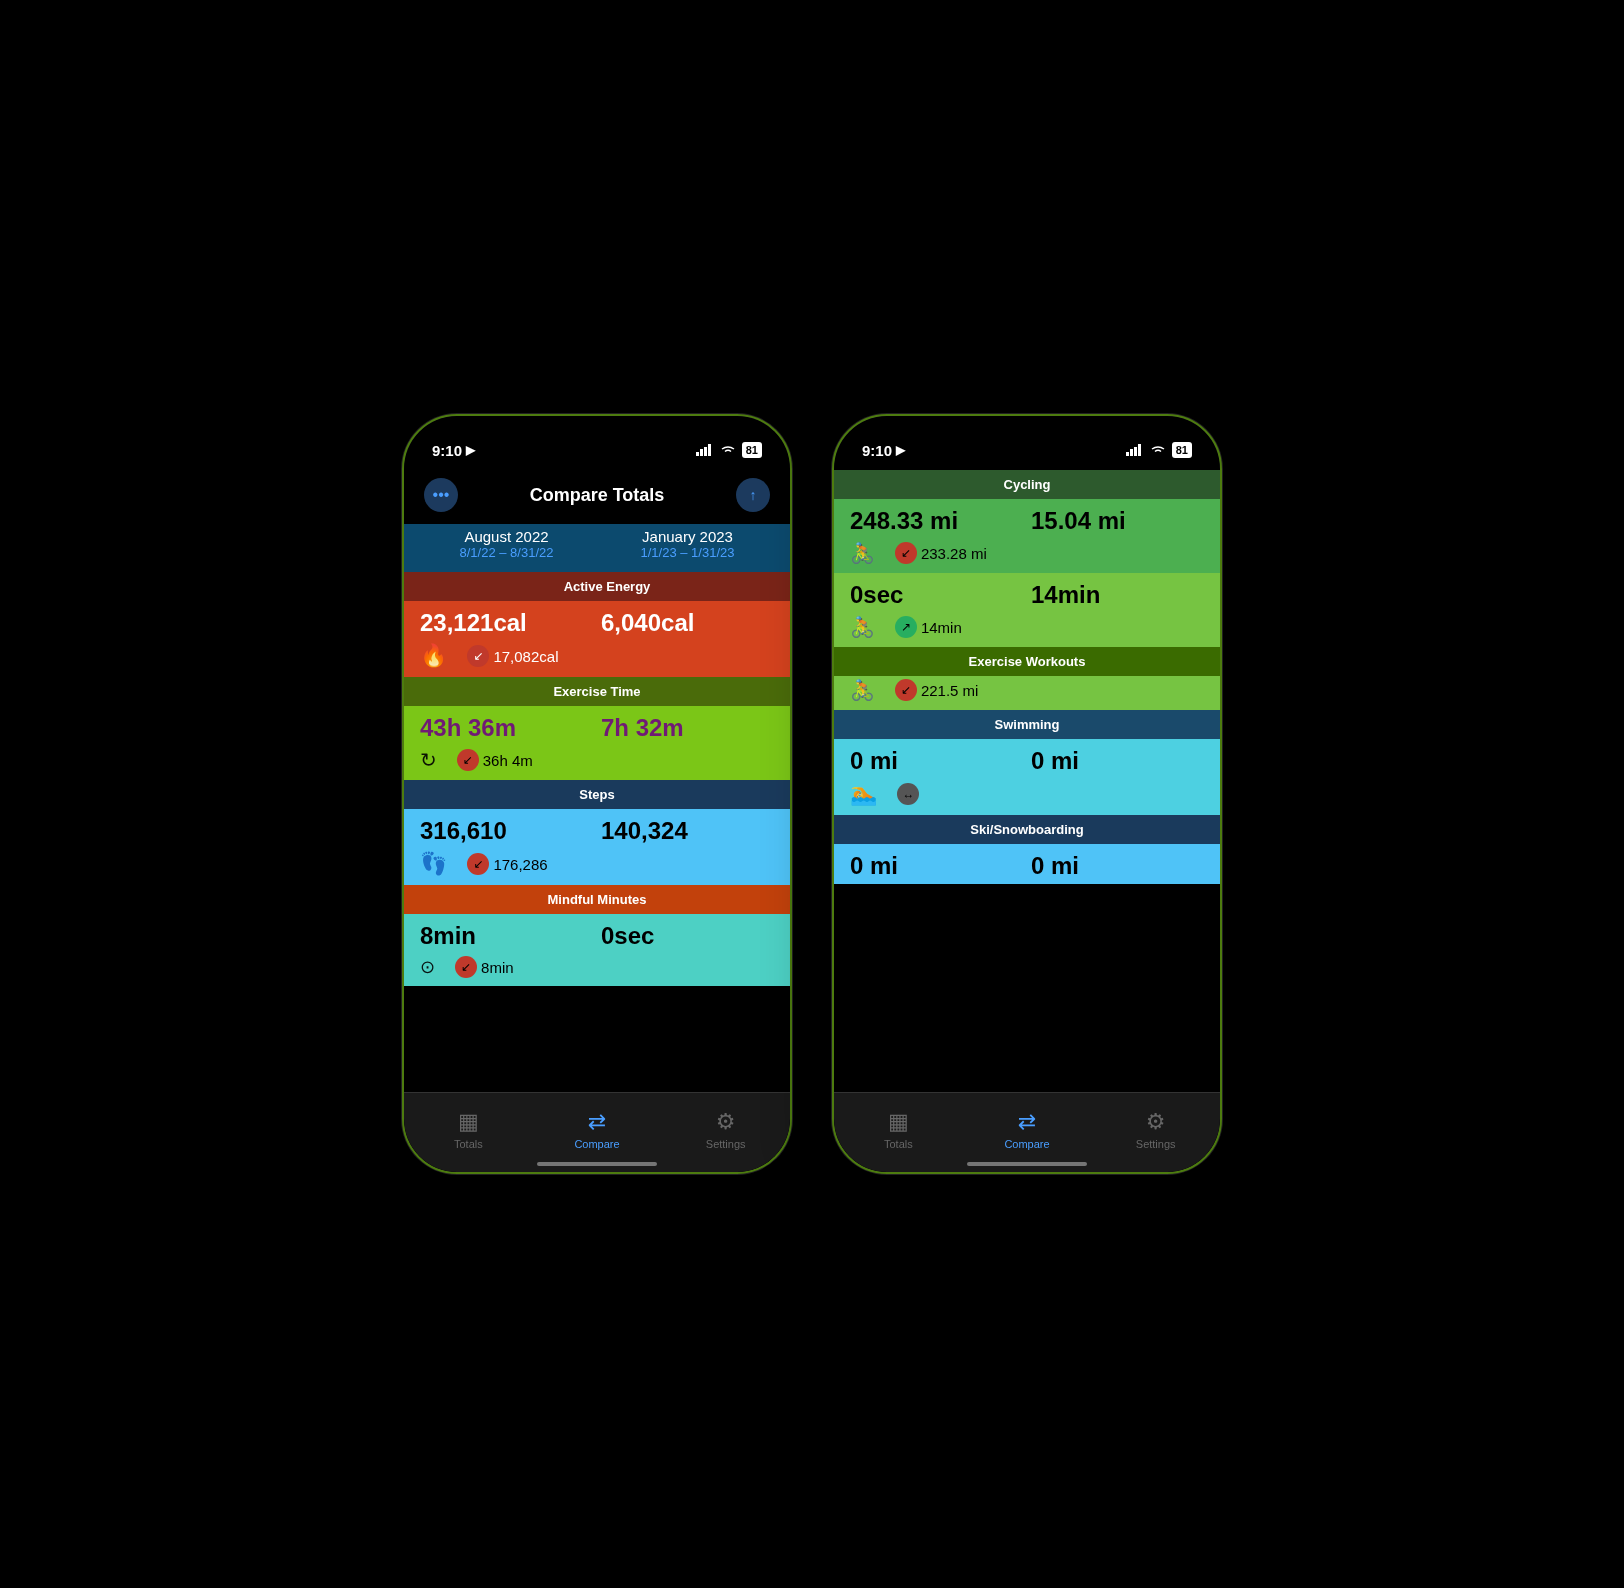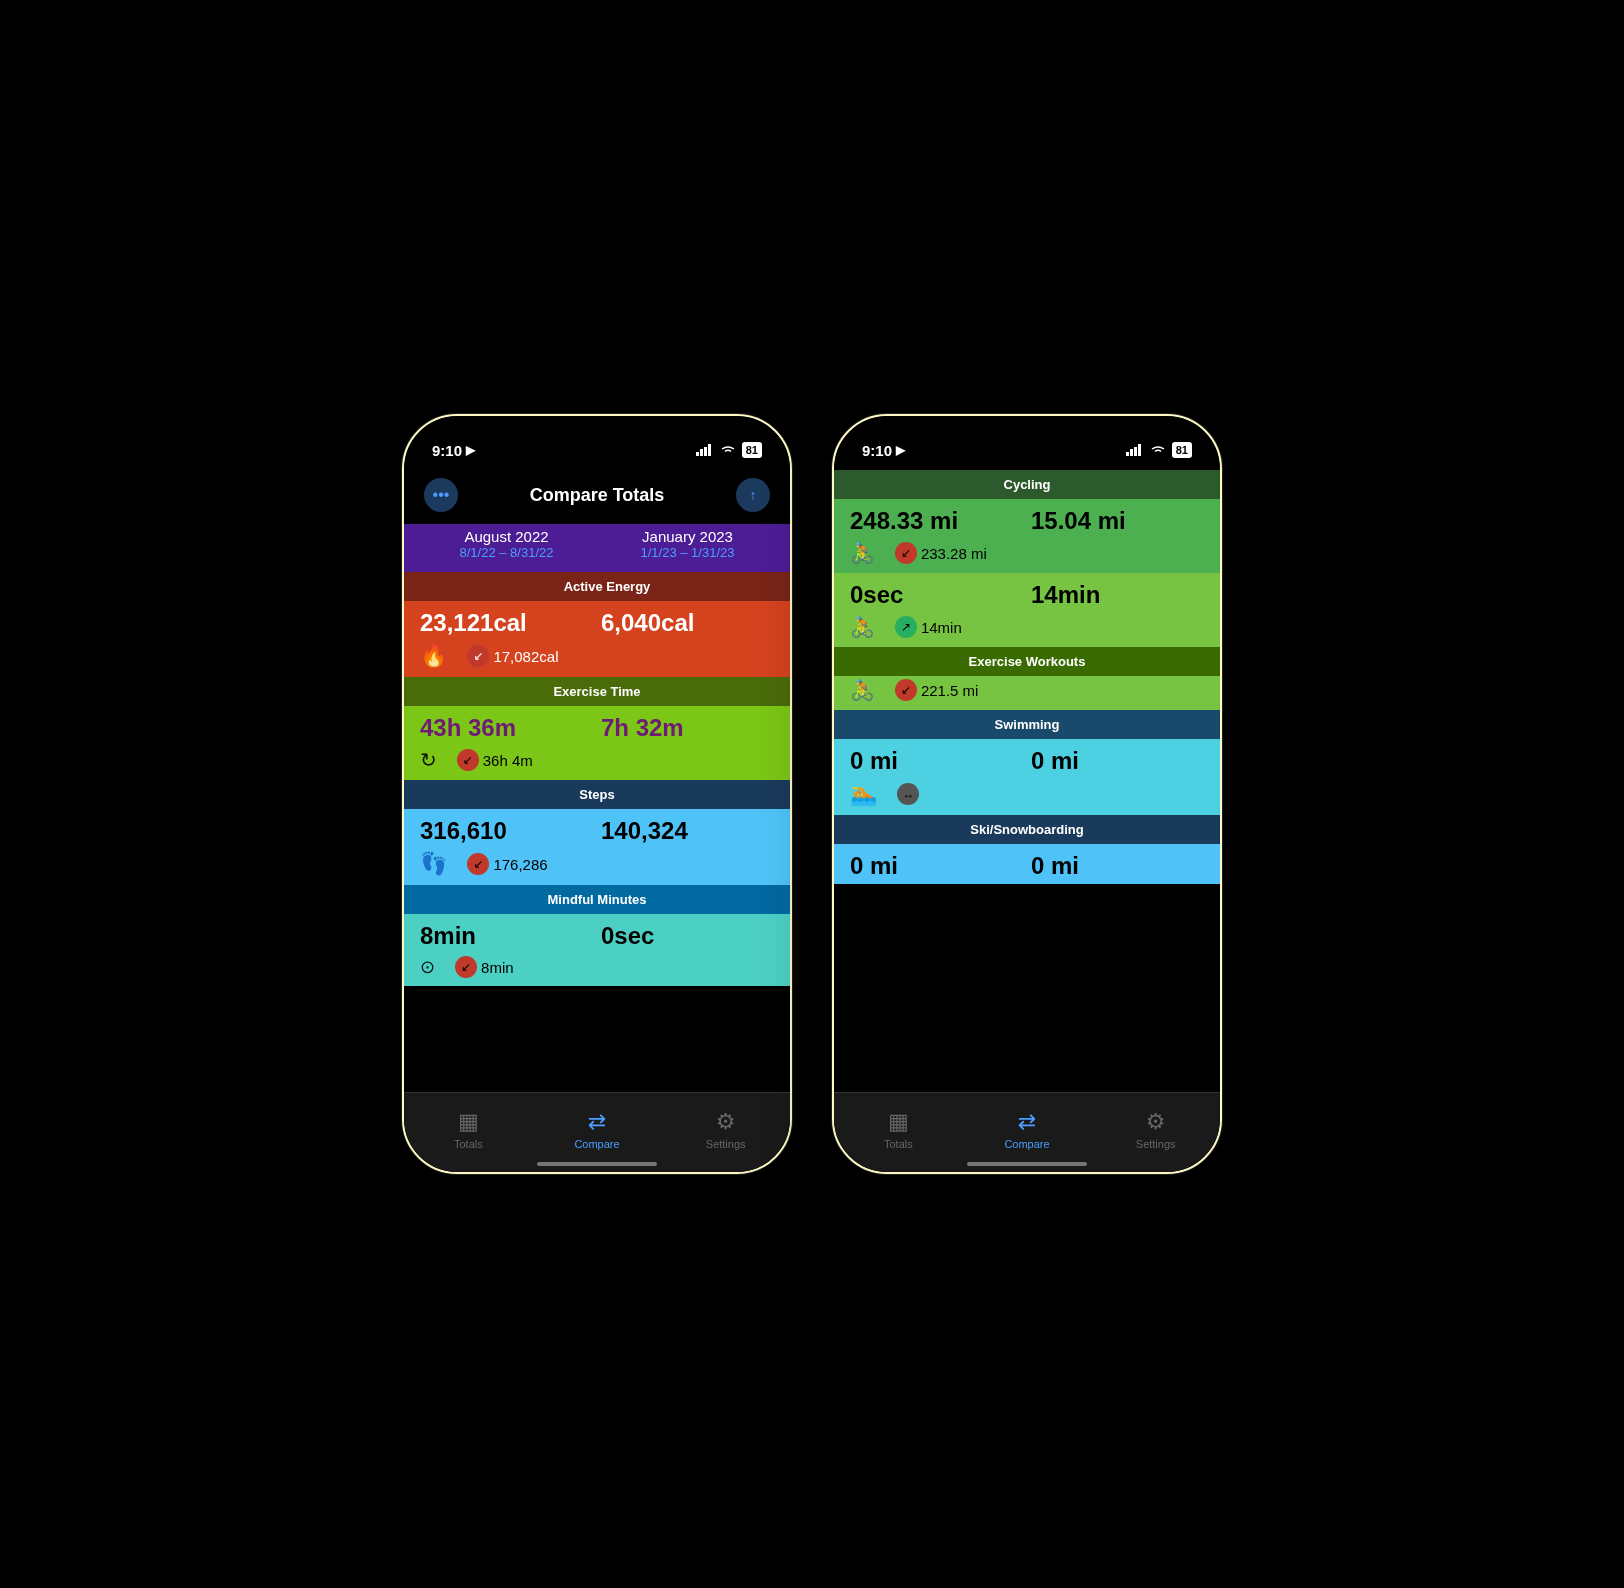--- a/index.html
+++ b/index.html
@@ -15,21 +15,21 @@
     .phones-container {
       display: flex;
       gap: 40px;
       align-items: flex-start;
     }
     .phone {
       width: 390px;
       height: 760px;
       background: #1a1a1a;
       border-radius: 55px;
-      border: 2px solid #fef9c3;
+      border: 2px solid #4d7c0f;
       overflow: hidden;
       position: relative;
       box-shadow: 0 0 0 1px #222, 0 20px 60px rgba(0,0,0,0.8);
     }
     .phone-inner {
       width: 100%;
       height: 100%;
       border-radius: 53px;
       overflow: hidden;
       background: #000;
@@ -101,21 +101,21 @@
     }
     .header-title {
       color: #fff;
       font-size: 18px;
       font-weight: 600;
     }
     
     .date-row {
       display: grid;
       grid-template-columns: 1fr 1fr;
-      background: #4c1d95;
+      background: #0c4a6e;
       padding: 4px 16px 12px;
       gap: 8px;
     }
     .date-cell {
       text-align: center;
     }
     .date-main {
       color: #fff;
       font-size: 15px;
       font-weight: 500;
@@ -188,21 +188,21 @@
     .section-exercise .diff-value { color: #000; }
     .section-exercise .diff-icon { color: #000; }
     
     .section-steps .metric-header { background: #1a3a5c; }
     .section-steps .metric-values,
     .section-steps .metric-diff-row { background: #4fc3f7; }
     .section-steps .metric-val { color: #000; }
     .section-steps .diff-value { color: #000; }
     .section-steps .diff-icon { color: #000; }
     
-    .section-mindful .metric-header { background: #0369a1; text-align: center; }
+    .section-mindful .metric-header { background: #c2410c; text-align: center; }
     .section-mindful .metric-values,
     .section-mindful .metric-diff-row { background: #4dd0c4; }
     .section-mindful .metric-val { color: #000; }
     .section-mindful .diff-value { color: #000; }
     .section-mindful .diff-icon { color: #000; }
     
     .tab-bar {
       position: absolute;
       bottom: 0;
       left: 0;

